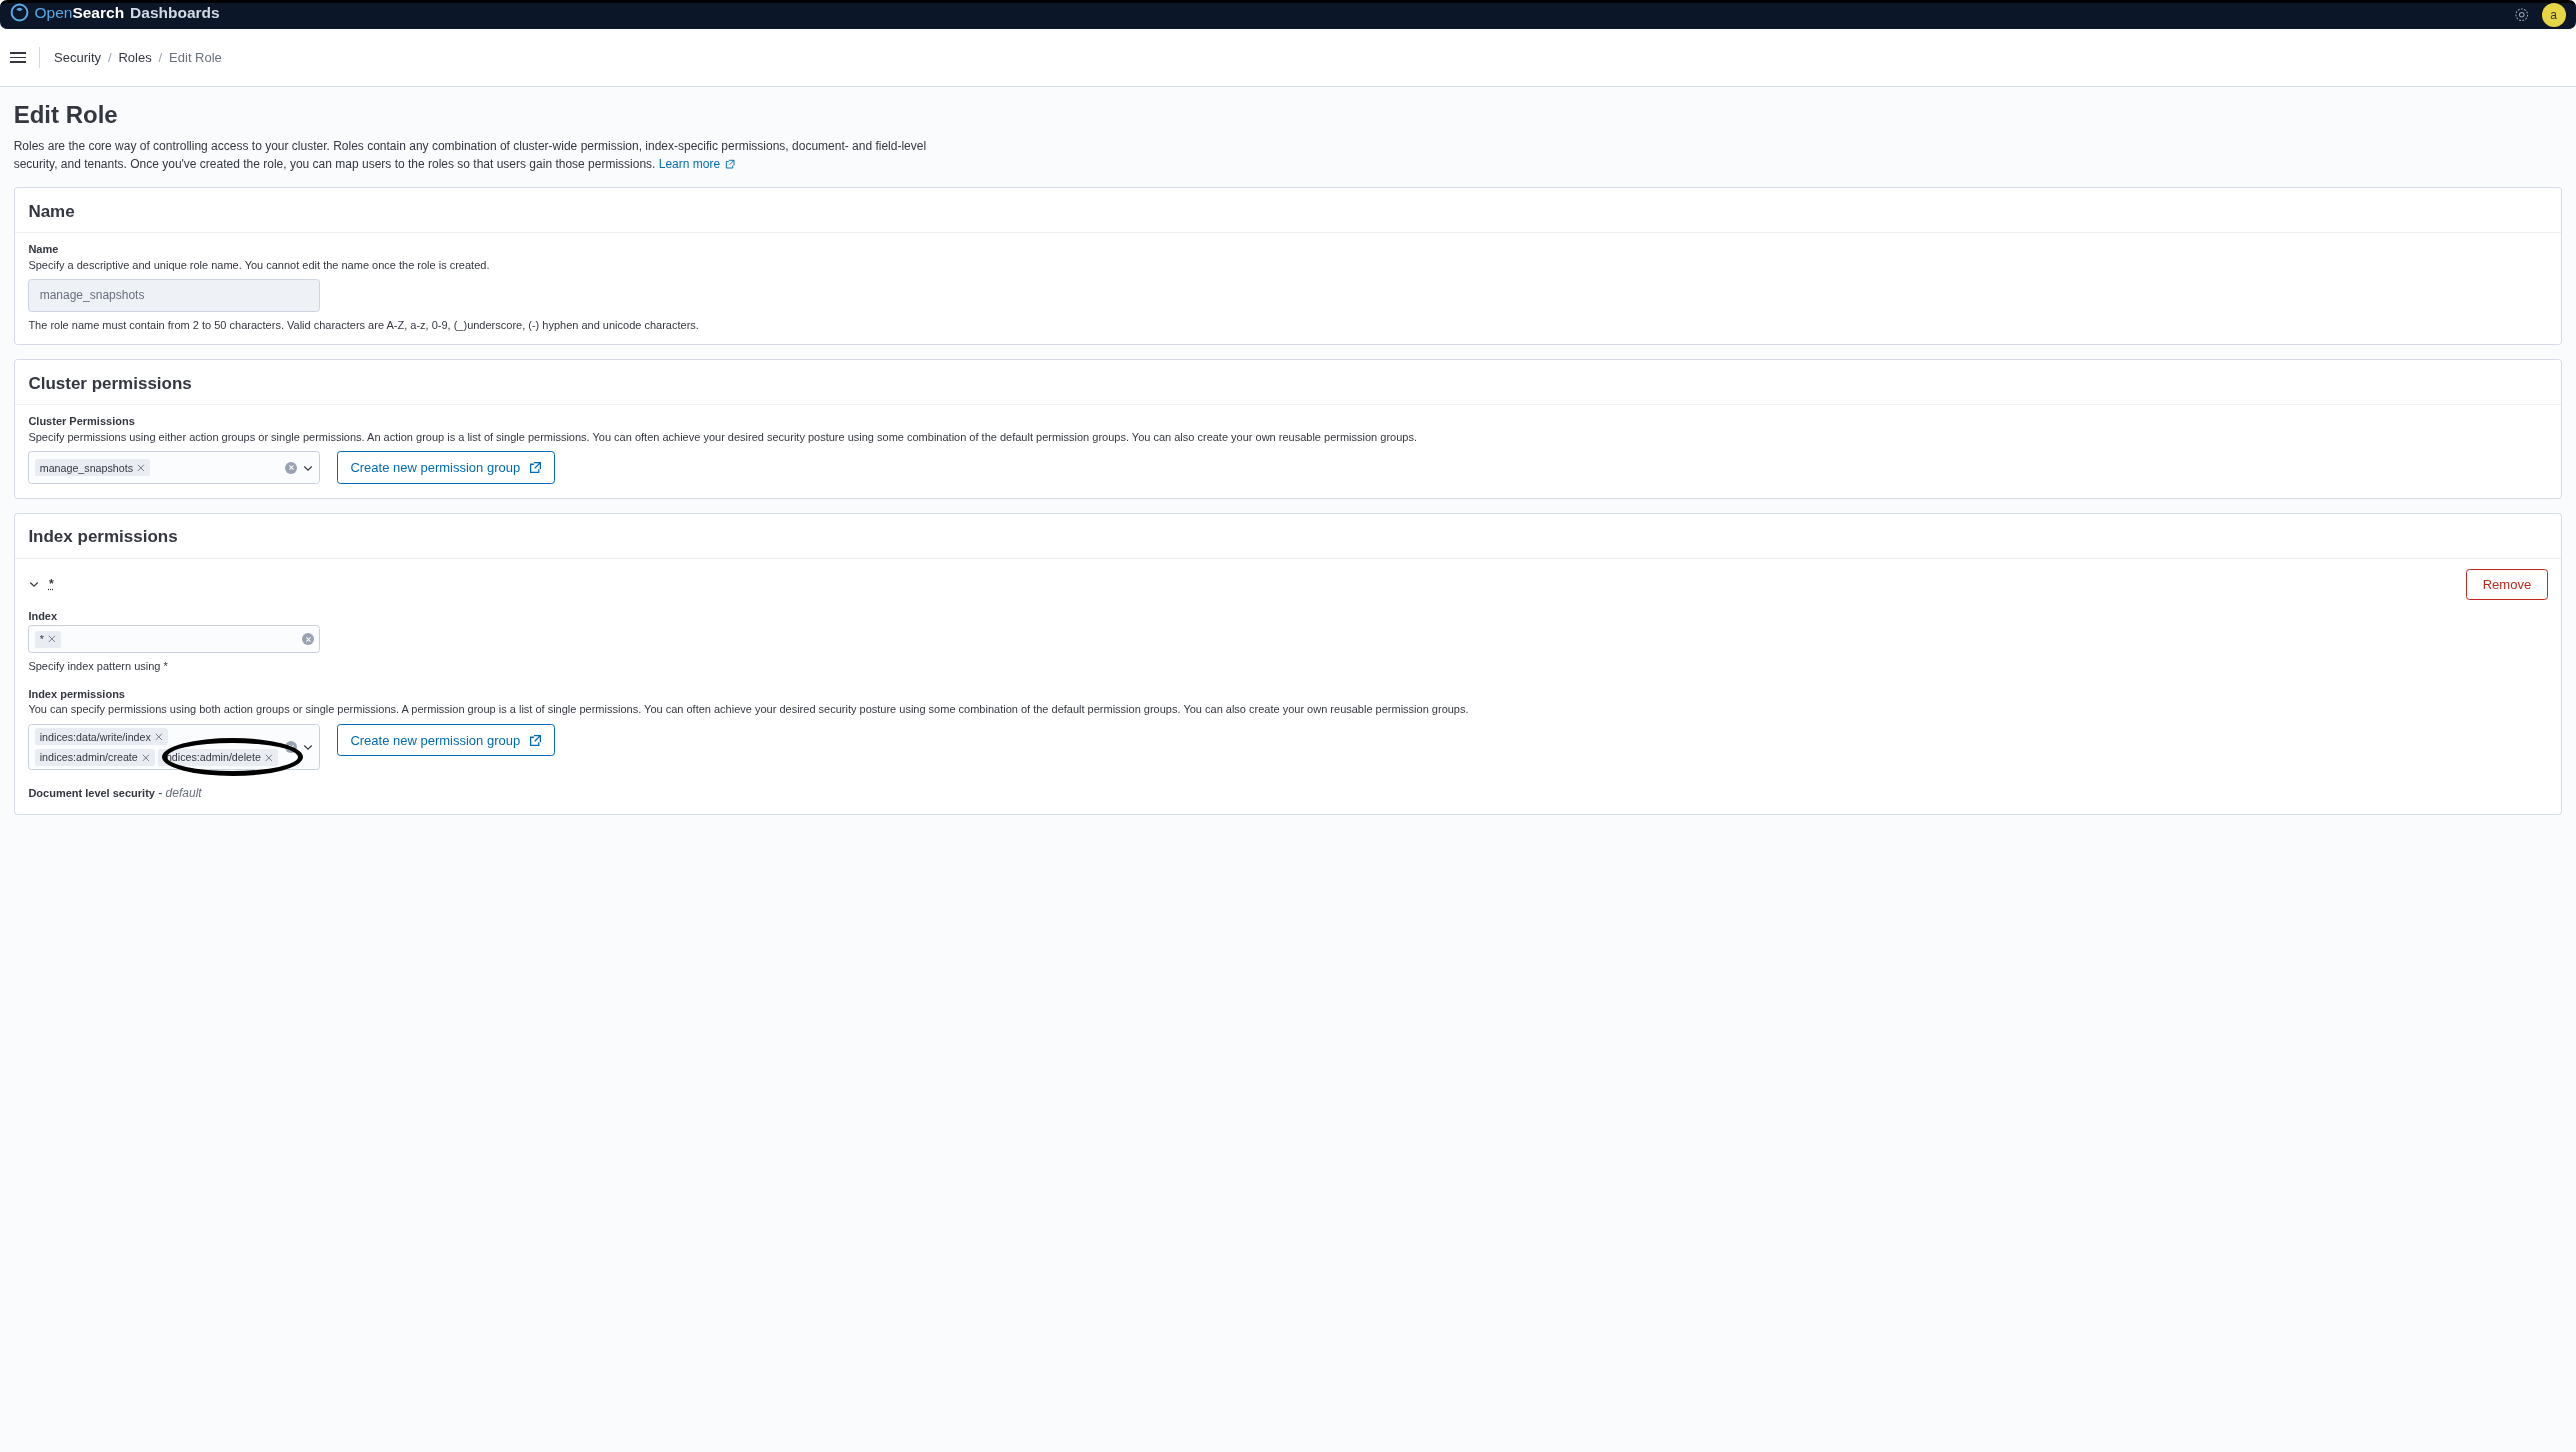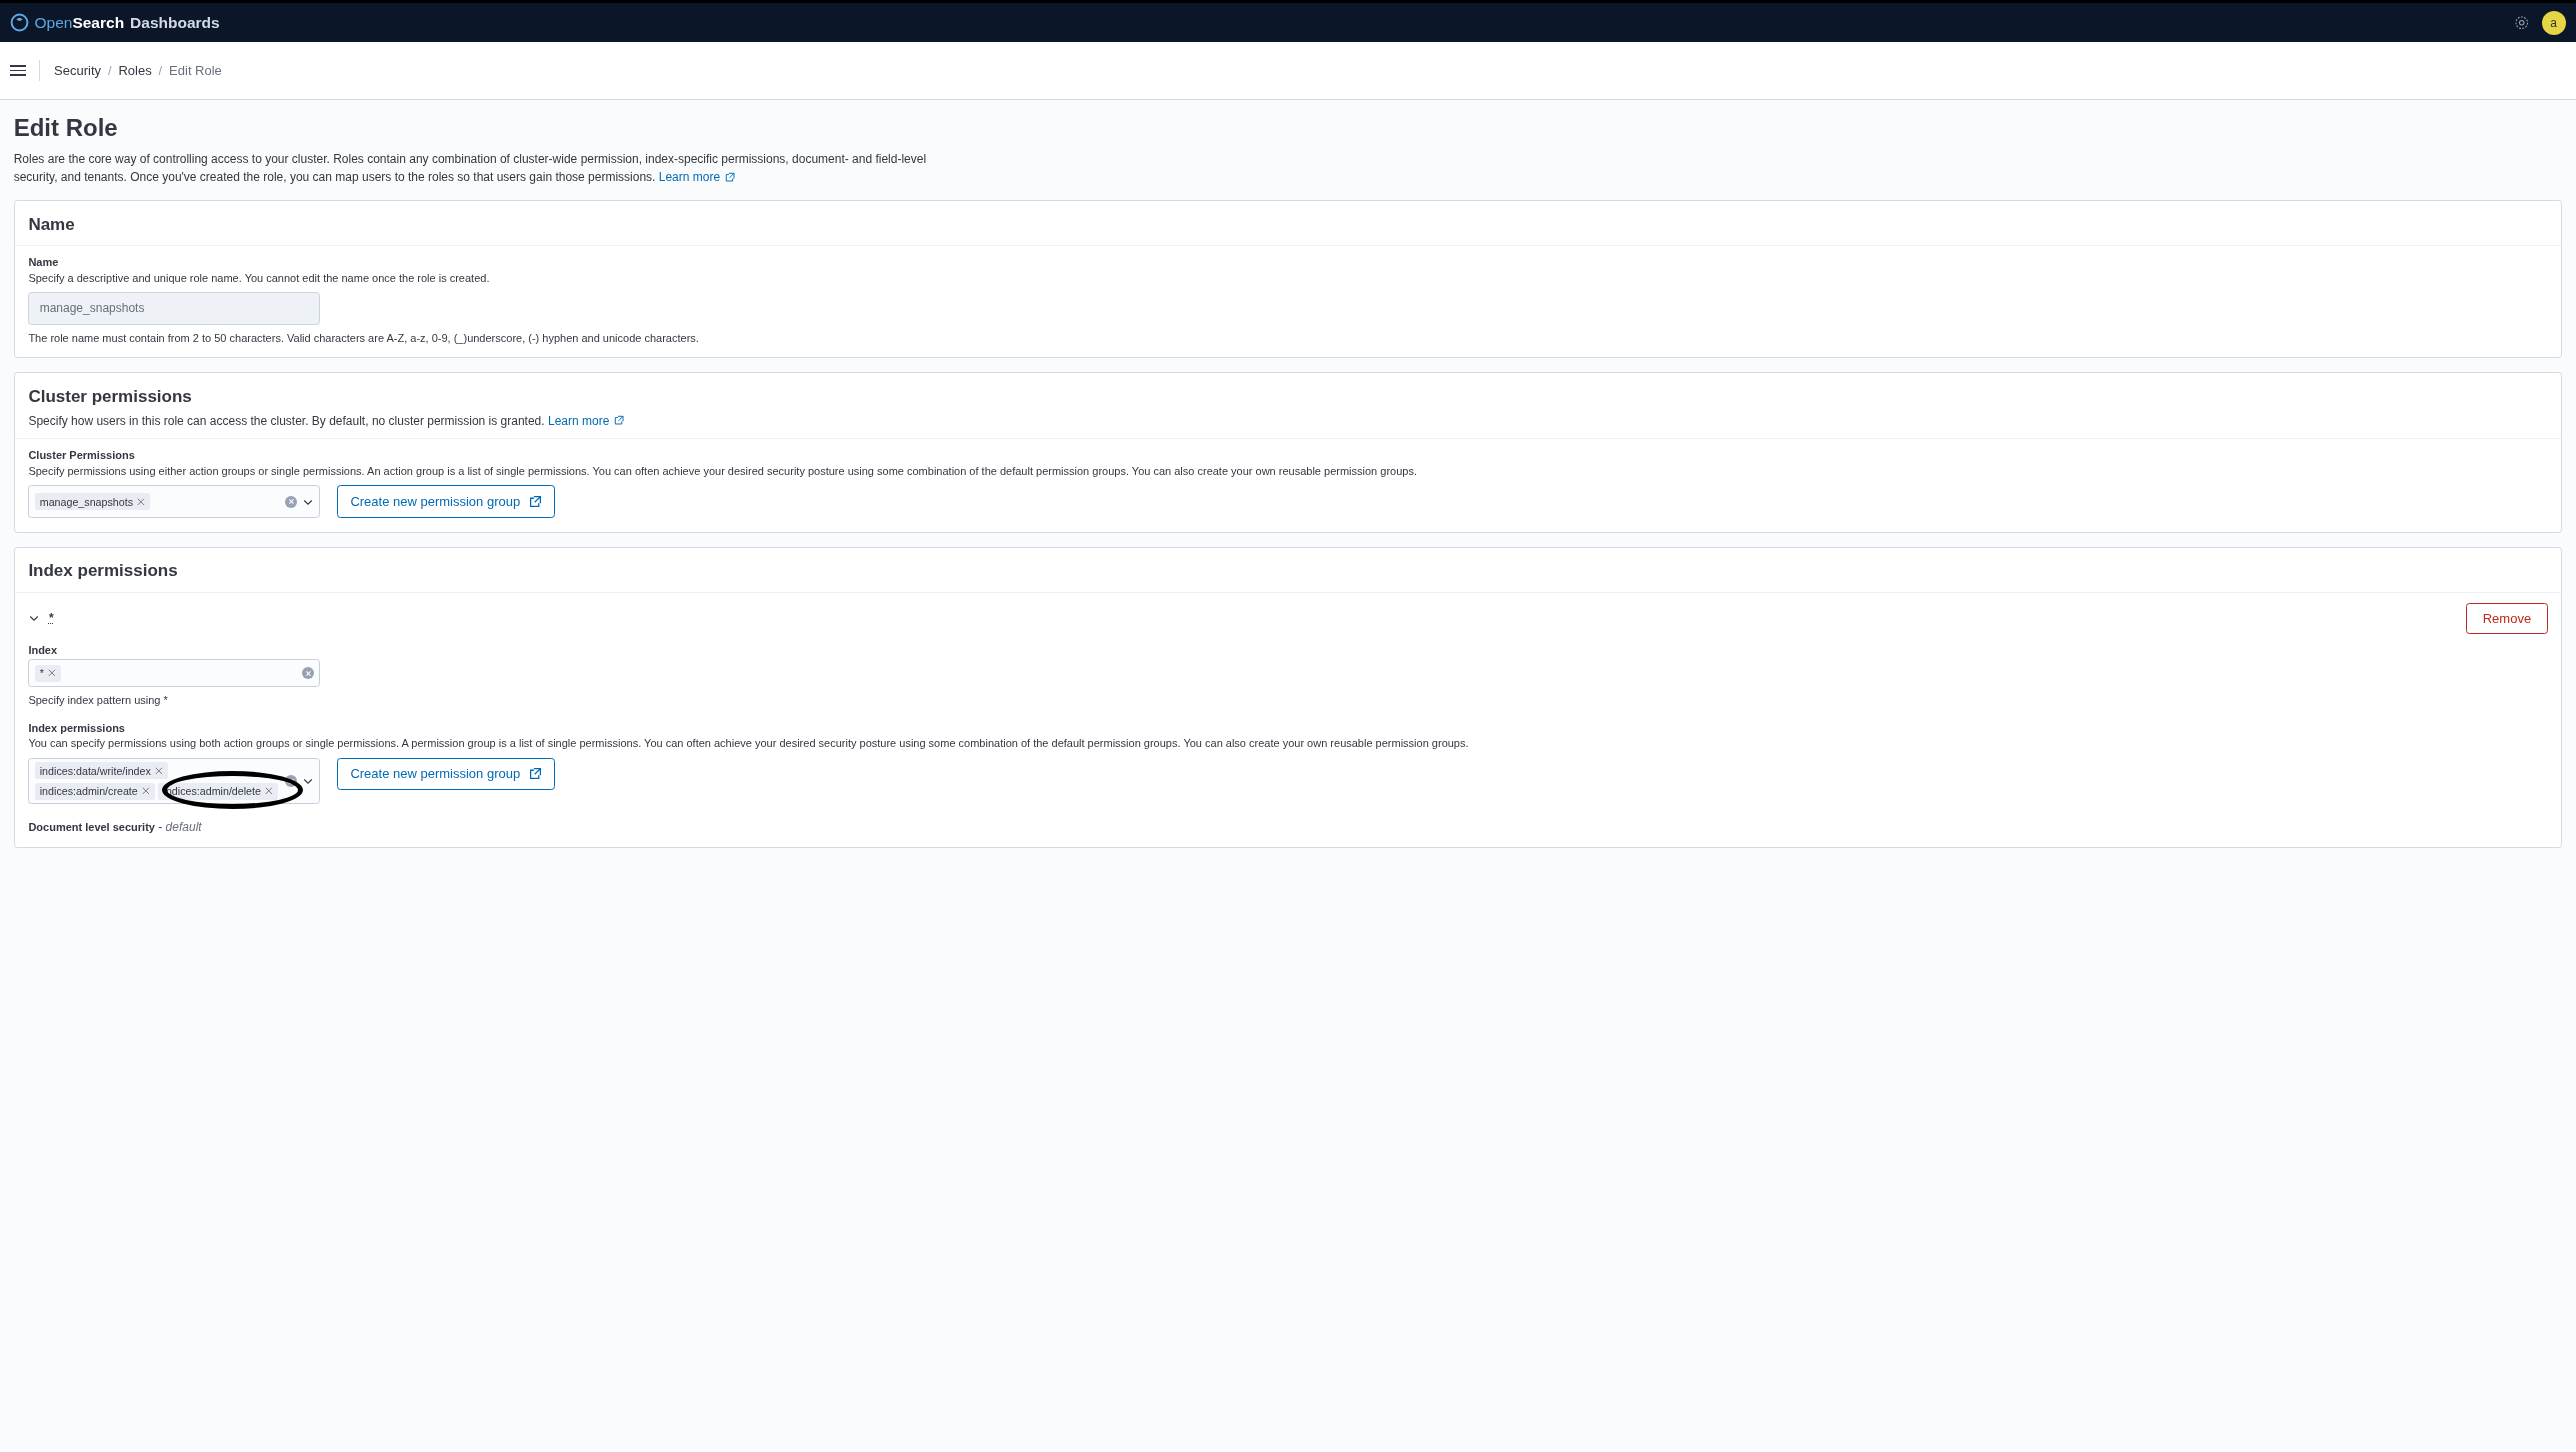--- a/index.html
+++ b/index.html
@@ -1,19 +1,19 @@
 <!DOCTYPE html>
 <html style="font-size:13.7px"><head>
   <meta charset="utf-8">
   <style>
     * { box-sizing: border-box; margin: 0; padding: 0; }
     body { font-family: -apple-system, BlinkMacSystemFont, "Segoe UI", Helvetica, Arial, sans-serif; font-size: 12px; color: #343741; background: #fafbfd; }
     
     
-    .topbar { background: #0b1628; color: #fff; height: 42px; display: flex; align-items: center; padding: 0 10.3px; justify-content: space-between; border-top: 3.4px solid #000; }
+    .topbar { background: #0b1628; color: #fff; height: 29px; display: flex; align-items: flex-start; padding: 0 10.3px; justify-content: space-between; border-top: 3.4px solid #000; border-radius: 7px; }
     .topbar-left { display: flex; align-items: center; gap: 6.9px; }
     .logo { display: flex; align-items: center; gap: 5.2px; font-size: 15.5px; font-weight: 400; }
     .logo-mark { width: 19px; height: 19px; }
     .logo-sub { color: #d3dae6; font-weight: 600; margin-left: 1.7px; }
     .topbar-right { display: flex; align-items: center; gap: 12px; }
     .topbar-icon { width: 15.5px; height: 15.5px; color: #98a2b3; cursor: pointer; }
     .avatar { width: 24px; height: 24px; border-radius: 50%; background: #e6d545; color: #333; display: flex; align-items: center; justify-content: center; font-size: 12px; font-weight: 500; cursor: pointer; }
     
     
     .crumbbar { background: #fff; border-bottom: 0.9px solid #d3dae6; height: 58px; display: flex; align-items: center; padding: 0 10.3px; gap: 13.7px; }
@@ -128,29 +128,20 @@
     <div class="panel-title">Name</div>
     <hr>
     <label class="field-label">Name</label>
     <div class="field-help">Specify a descriptive and unique role name. You cannot edit the name once the role is created.</div>
     <div class="input-disabled">manage_snapshots</div>
     <div class="field-note">The role name must contain from 2 to 50 characters. Valid characters are A-Z, a-z, 0-9, (_)underscore, (-) hyphen and unicode characters.</div>
   </div>
 
   <div class="panel">
     <div class="panel-title">Cluster permissions</div>
-    <p class="panel-sub">
-      <span>Specify how users in this role can access the cluster. By default, no cluster permission is granted. </span>
-      <a class="link">
-        <span>Learn more</span>
-        <svg class="ext-icon" viewBox="0 0 16 16">
-            <path d="M6 2h8v8M14 2L7 9M12 10v4H2V4h4" fill="none" stroke="#006bb4" stroke-width="1.5"></path>
-          </svg>
-      </a>
-    </p>
     <hr>
     <label class="field-label">Cluster Permissions</label>
     <div class="field-help">Specify permissions using either action groups or single permissions. An action group is a list of single permissions. You can often achieve your desired security posture using some combination of the default permission groups. You can also create your own reusable permission groups.</div>
     <div class="row">
       <div class="combo">
         <span class="pill">
           <span>manage_snapshots</span>
           <svg class="pill-x" viewBox="0 0 10 10">
               <path d="M1 1l8 8M9 1l-8 8" stroke="#343741" stroke-width="1.3"></path>
             </svg>

